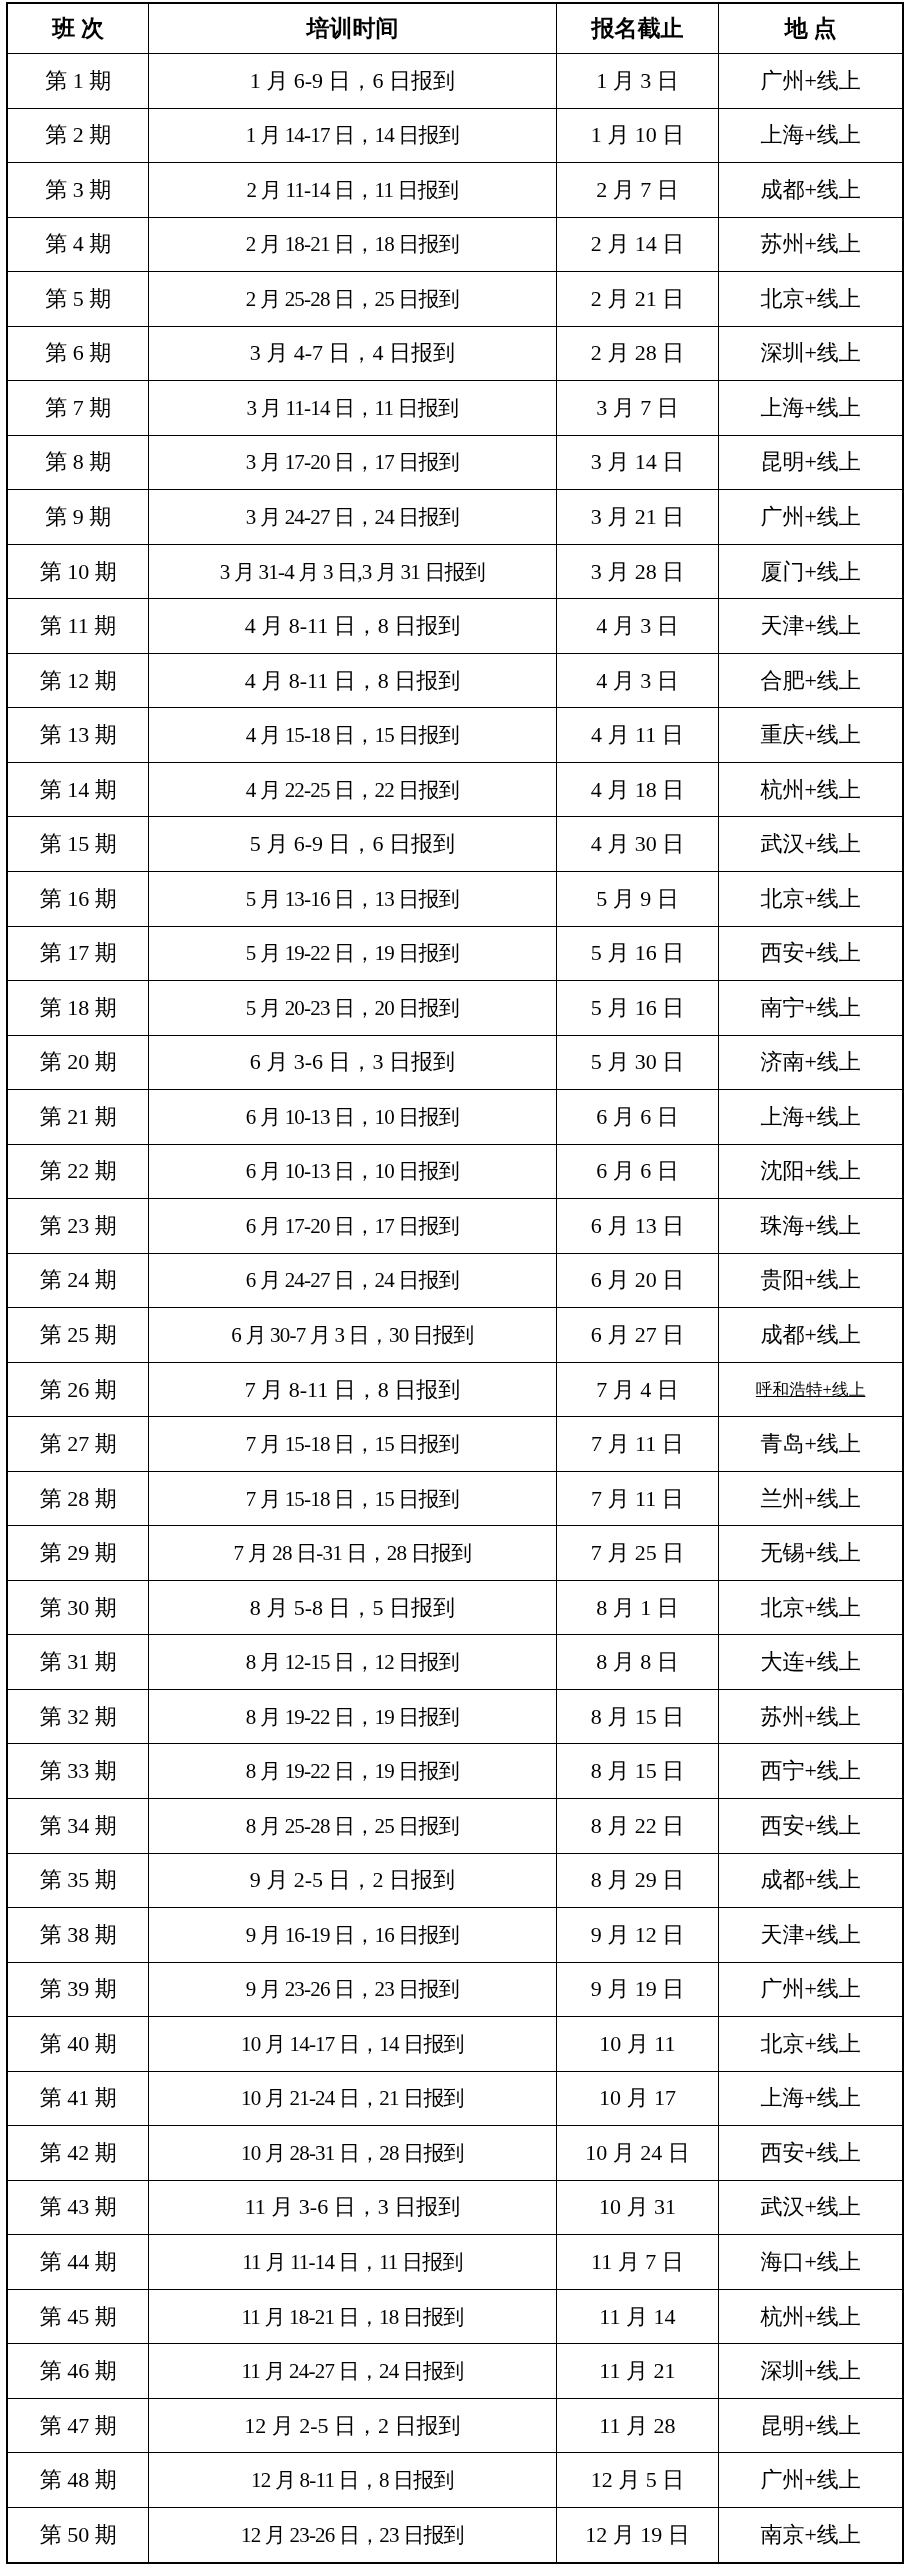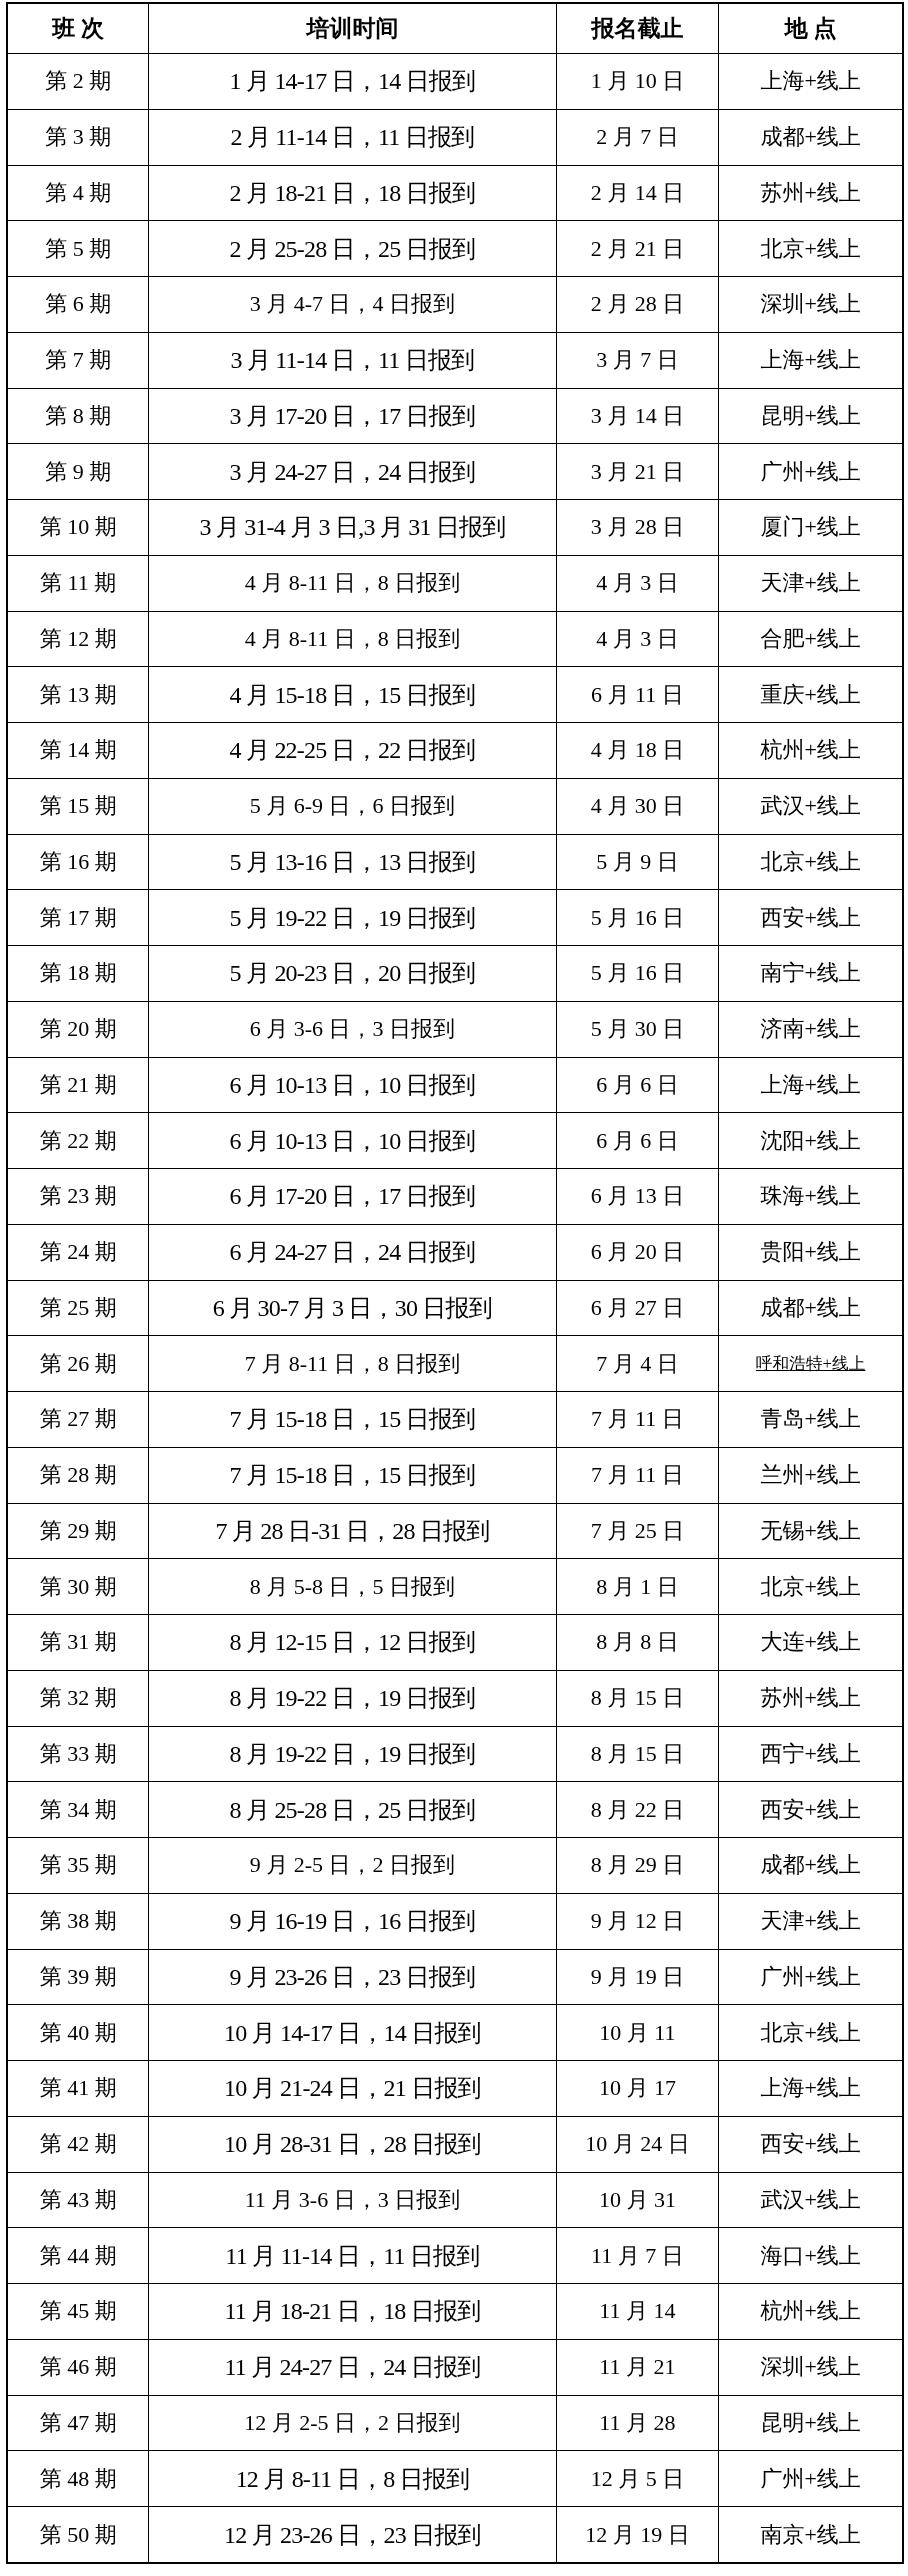--- a/index.html
+++ b/index.html
@@ -39,21 +39,21 @@
     padding: 0 1.6px;
     overflow: hidden;
     white-space: nowrap;
     font-size: 22px;
     height: 49px;
   }
   th {
     font-weight: bold;
     font-size: 23px;
   }
-  td.small-time { font-size: 24px; letter-spacing: -0.8px; }
+  td.small-time { font-size: 21px; letter-spacing: -0.8px; }
   td.small-loc  { font-size: 16.7px; text-decoration: underline; }
 </style>
 </head>
 <body>
 
 <div class="sheet">
   <table class="schedule">
     <colgroup>
       <col class="c-class">
       <col class="c-time">
@@ -63,20 +63,26 @@
     <thead>
       <tr>
         <th>班 次</th>
         <th>培训时间</th>
         <th>报名截止</th>
         <th>地 点</th>
       </tr>
     </thead>
     <tbody id="schedule-body">
         <tr>
+          <td>第 1 期</td>
+          <td>1 月 6-9 日，6 日报到</td>
+          <td>1 月 3 日</td>
+          <td>广州+线上</td>
+        </tr>
+        <tr>
           <td>第 2 期</td>
           <td class="small-time">1 月 14-17 日，14 日报到</td>
           <td>1 月 10 日</td>
           <td>上海+线上</td>
         </tr>
         <tr>
           <td>第 3 期</td>
           <td class="small-time">2 月 11-14 日，11 日报到</td>
           <td>2 月 7 日</td>
           <td>成都+线上</td>
@@ -131,21 +137,21 @@
         </tr>
         <tr>
           <td>第 12 期</td>
           <td>4 月 8-11 日，8 日报到</td>
           <td>4 月 3 日</td>
           <td>合肥+线上</td>
         </tr>
         <tr>
           <td>第 13 期</td>
           <td class="small-time">4 月 15-18 日，15 日报到</td>
-          <td>6 月 11 日</td>
+          <td>4 月 11 日</td>
           <td>重庆+线上</td>
         </tr>
         <tr>
           <td>第 14 期</td>
           <td class="small-time">4 月 22-25 日，22 日报到</td>
           <td>4 月 18 日</td>
           <td>杭州+线上</td>
         </tr>
         <tr>
           <td>第 15 期</td>

